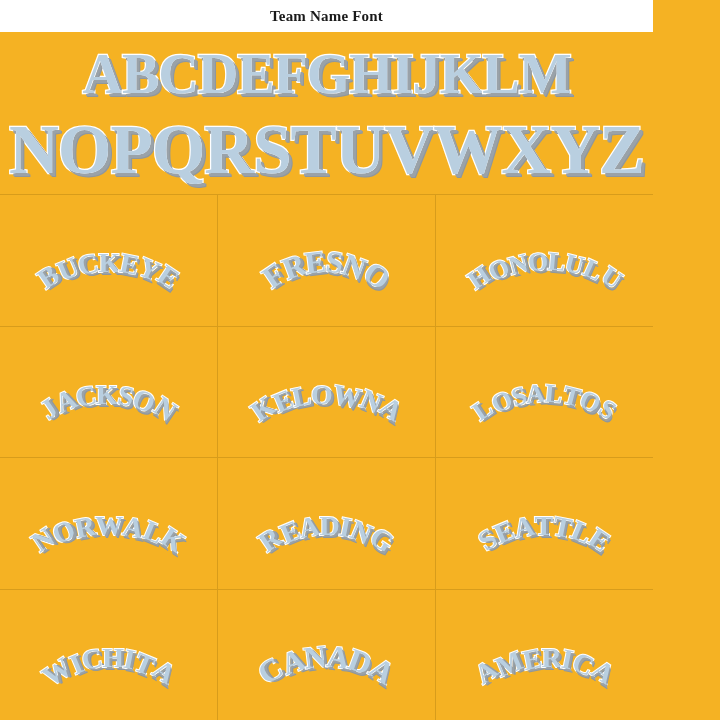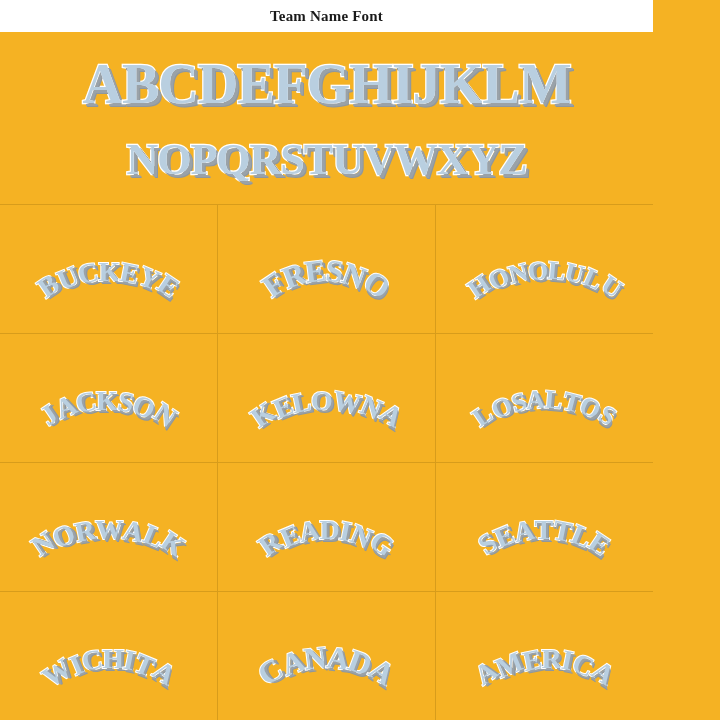--- a/index.html
+++ b/index.html
@@ -32,39 +32,39 @@
     letter-spacing: 0.2px;
     line-height: 1;
     padding: 8px 0 8px 0;
     font-family: "Liberation Serif", serif;
   }
   .header-bar.first { padding: 9px 0 8px 0; }
 
   
   .alphabet {
     background: #f5b223;
-    padding: 16px 0 4px 0;
+    padding: 6px 0 4px 0;
     display: flex;
     flex-direction: column;
     align-items: center;
   }
   .alpha-row {
     width: 100%;
     text-align: center;
     white-space: nowrap;
     font-family: "Liberation Serif", serif;
     font-weight: bold;
     letter-spacing: -1px;
   }
   .alpha-row.row1 {
     font-size: 56px;
     line-height: 72px;
   }
   .alpha-row.row2 {
-    font-size: 44px;
+    font-size: 69px;
     line-height: 80px;
   }
 
   
   .glyph {
     color: #b9cfe0;
     -webkit-text-stroke: 2.5px #ffffff;
     paint-order: stroke fill;
     text-shadow:
       0 0 0 #ffffff,

